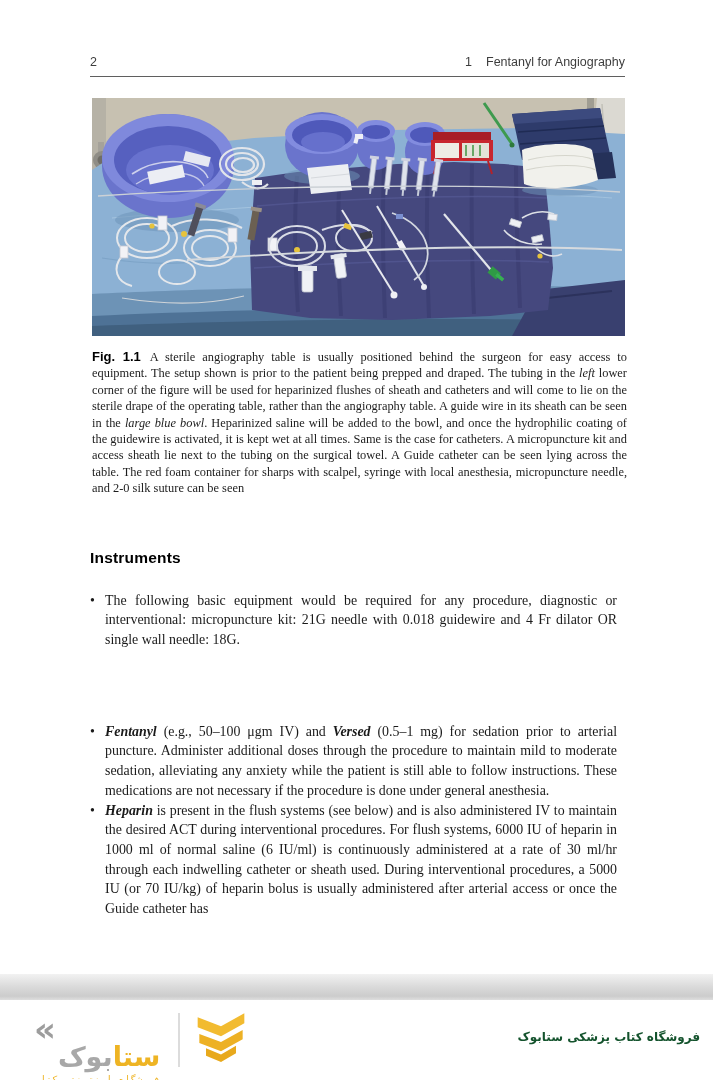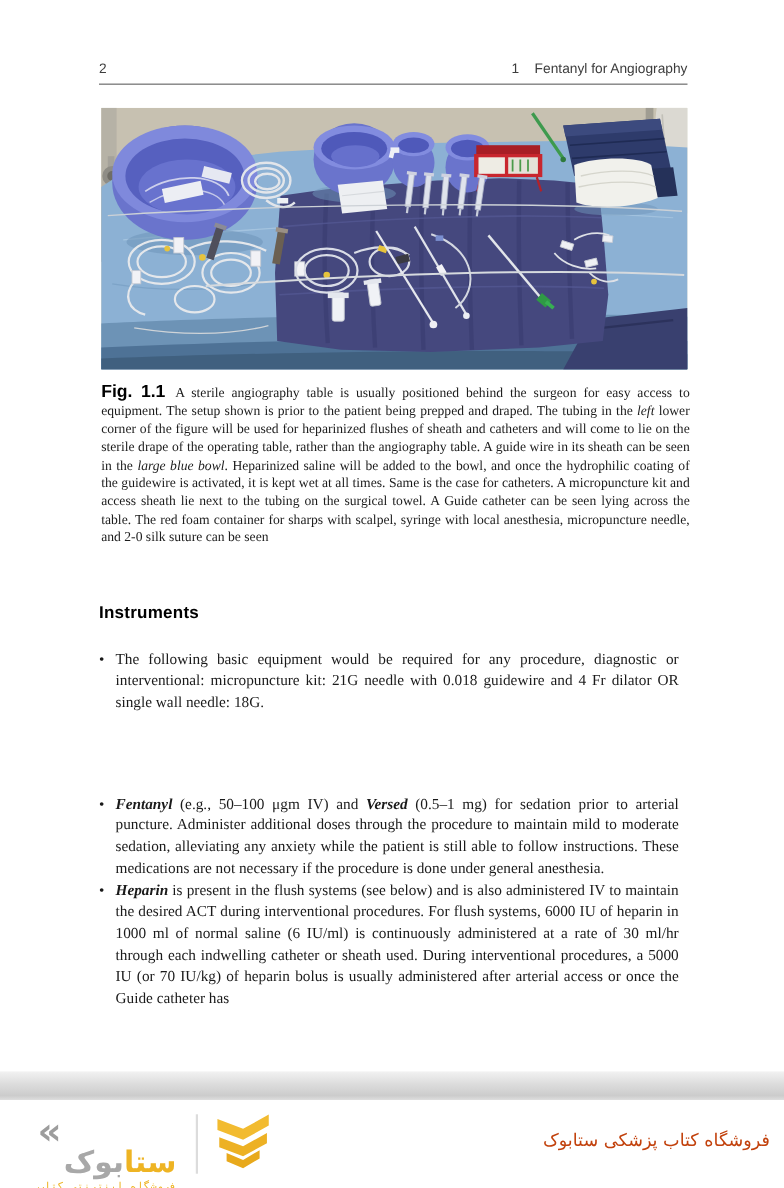--- a/index.html
+++ b/index.html
@@ -20,21 +20,21 @@
   .runhead .chnum { margin-right:14px; }
   
   figure { margin:21px 88px 0 92px; }
   .photo-frame { width:533px; height:238px; display:block; }
   figcaption {
     margin-top:13px; width:535px;
     font-size:12.4px; line-height:16.4px; text-align:justify; color:#1c1c1c;
   }
   .figlabel {
     font-family:"Liberation Sans", sans-serif;
-    font-weight:bold; font-size:16px; margin-right:9px; color:#000;
+    font-weight:bold; font-size:13px; margin-right:9px; color:#000;
   }
   
   .section { margin-left:90px; margin-right:96px; }
   .sec-instruments { margin-top:52px; }
   .sec-medications { margin-top:72px; }
   h2 {
     font-family:"Liberation Sans", sans-serif;
     font-size:15.5px; font-weight:bold; color:#000; letter-spacing:.2px;
   }
   .bullets { margin-top:24px; }
@@ -62,22 +62,22 @@
   .brand { font-family:"DejaVu Sans", sans-serif; font-weight:bold; font-size:27px; line-height:1; direction:rtl;margin-top:48px; }
   .brand .g1 { color:#eeb424; }
   .brand .g2 { color:#a8a8a8; }
   .tagline {
     font-family:Liberation Mono, monospace; font-size:10px; color:#eeb424;
     margin-top:4px; direction:rtl;
   }
   .logo-divider { width:2px; height:54px; background:#dcdcdc; margin:0 16px 0 18px; }
   .footer-right { text-align:right; }
   .store-name {
-    font-family:"DejaVu Sans", sans-serif; font-size:16px; font-weight:400;
-    color:#c2410c; direction:rtl; margin-bottom:7px;
+    font-family:"DejaVu Sans", sans-serif; font-size:12px; font-weight:700;
+    color:#14532d; direction:rtl; margin-bottom:7px;
   }
   .site-url {
     font-family:"DejaVu Sans", sans-serif; font-weight:bold;
     font-size:18.5px; letter-spacing:5.5px; color:#262626; white-space:nowrap;
   }
   .site-url .gold { color:#e3b31e; }
 </style>
 </head>
 <body>
 

